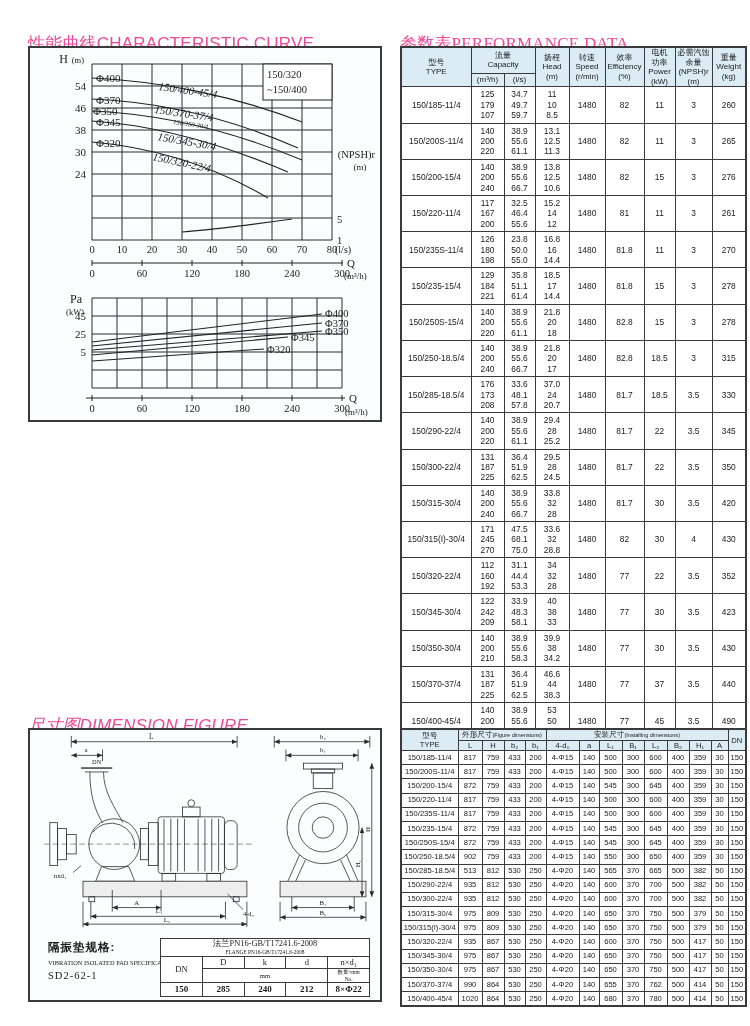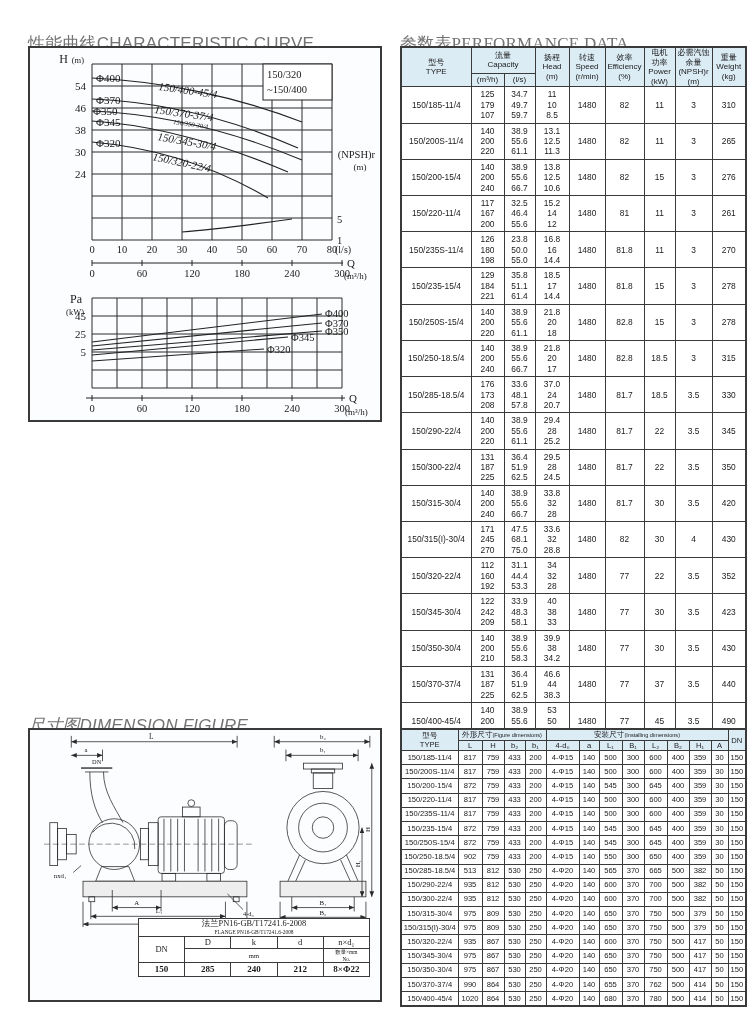--- a/index.html
+++ b/index.html
@@ -1,18 +1,18 @@
 <!DOCTYPE html>
 <html><head>
 <meta charset="utf-8">
 <style>
   html,body{margin:0;padding:0;}
   body{width:750px;height:1026px;position:relative;background:#ffffff;
        font-family:"Liberation Sans",sans-serif;color:#1a1a1a;overflow:hidden;}
-  .sec-title{position:absolute;font-size:17px;letter-spacing:.2px;color:#737373;white-space:nowrap;font-weight:500;}
+  .sec-title{position:absolute;font-size:17px;letter-spacing:.2px;color:#ec4899;white-space:nowrap;font-weight:500;}
   #curve-title{left:28px;top:18px;}
   #perf-title{left:400px;top:18px;font-family:Liberation Serif, serif;}
   #fig-title{left:28px;top:700px;font-style:italic;}
   #kqw-title{left:400px;top:700px;}
   .box{position:absolute;border:2px solid #3a3a3a;background:#fcfdfe;}
   #curve-box{left:28px;top:46px;width:350px;height:372px;}
   #fig-box{left:28px;top:728px;width:350px;height:270px;}
   table{border-collapse:collapse;table-layout:fixed;background:#fff;}
   .perf{position:absolute;left:400px;top:46px;width:345px;border:2px solid #3a3a3a;}
   .perf th,.perf td{border:1px solid #3a3a3a;text-align:center;vertical-align:middle;padding:0;overflow:hidden;}
@@ -21,21 +21,21 @@
   .kqw{position:absolute;left:400px;top:728px;width:345px;border:2px solid #3a3a3a;}
   .kqw th,.kqw td{border:1px solid #3a3a3a;text-align:center;vertical-align:middle;padding:0;overflow:hidden;}
   .kqw th{background:#dbecf5;font-weight:normal;font-size:7.6px;line-height:9px;white-space:pre-line;}
   .kqw td{font-size:7.6px;height:13.2px;line-height:12px;}
   .en-small{font-size:5.6px;}
   svg text{fill:#1a1a1a;}
   .vib{position:absolute;left:18px;top:210px;}
   .vib .zh{font-size:11.5px;font-weight:bold;letter-spacing:1px;}
   .vib .en{font-size:6.4px;margin-top:4px;font-family:"Liberation Serif",serif;}
   .vib .model{font-size:10.5px;margin-top:4px;font-family:"Liberation Serif",serif;letter-spacing:1px;}
-  .flange{position:absolute;right:10px;top:188px;width:232px;font-family:"Liberation Serif",serif;}
+  .flange{position:absolute;right:10px;top:208px;width:210px;font-family:"Liberation Serif",serif;}
   .flange td{border:1px solid #3a3a3a;text-align:center;padding:0 2px;}
   .flange .ft1{font-size:8.4px;line-height:10px;}
   .flange .ft2{font-size:5.4px;line-height:7px;}
   .flange .fhdr{font-size:8.5px;line-height:11px;}
   .flange .fmm{font-size:6.6px;line-height:9px;}
   .flange .fcnt{font-size:5.4px;line-height:6.5px;white-space:pre-line;}
   .flange .fdata td{font-size:9px;font-weight:bold;line-height:13px;}
 </style>
 </head>
 <body>
@@ -231,21 +231,21 @@
         </td>
         <td>
           <div>11</div>
           <div>10</div>
           <div>8.5</div>
         </td>
         <td>1480</td>
         <td>82</td>
         <td>11</td>
         <td>3</td>
-        <td>310</td>
+        <td>260</td>
       </tr>
       <tr>
         <td>150/200S-11/4</td>
         <td>
           <div>140</div>
           <div>200</div>
           <div>220</div>
         </td>
         <td>
           <div>38.9</div>
@@ -728,20 +728,25 @@
         <line x1="328" y1="171" x2="328" y2="186"></line>
       <line x1="264" y1="182" x2="328" y2="182" marker-start="url(#ars)" marker-end="url(#ar)"></line>
       <text x="296" y="179" font-size="7" text-anchor="middle" stroke="none" fill="#1a1a1a">B₁</text>
       <line x1="252" y1="176" x2="252" y2="196"></line>
         <line x1="340" y1="176" x2="340" y2="196"></line>
       <line x1="252" y1="192" x2="340" y2="192" marker-start="url(#ars)" marker-end="url(#ar)"></line>
       <text x="296" y="190" font-size="7" text-anchor="middle" stroke="none" fill="#1a1a1a">B₂</text>
     </g>
   </svg>
 
+  <div class="vib">
+    <div class="zh">隔振垫规格:</div>
+    <div class="en">VIBRATION ISOLATED PAD SPECIFICATIONS:</div>
+    <div class="model">SD2-62-1</div>
+  </div>
 
   <table class="flange">
     <tbody>
         <tr>
       <td colspan="5">
         <div class="ft1">法兰PN16-GB/T17241.6-2008</div>
         <div class="ft2">FLANGE PN16-GB/T17241.6-2008</div>
       </td>
     </tr>
     <tr>

